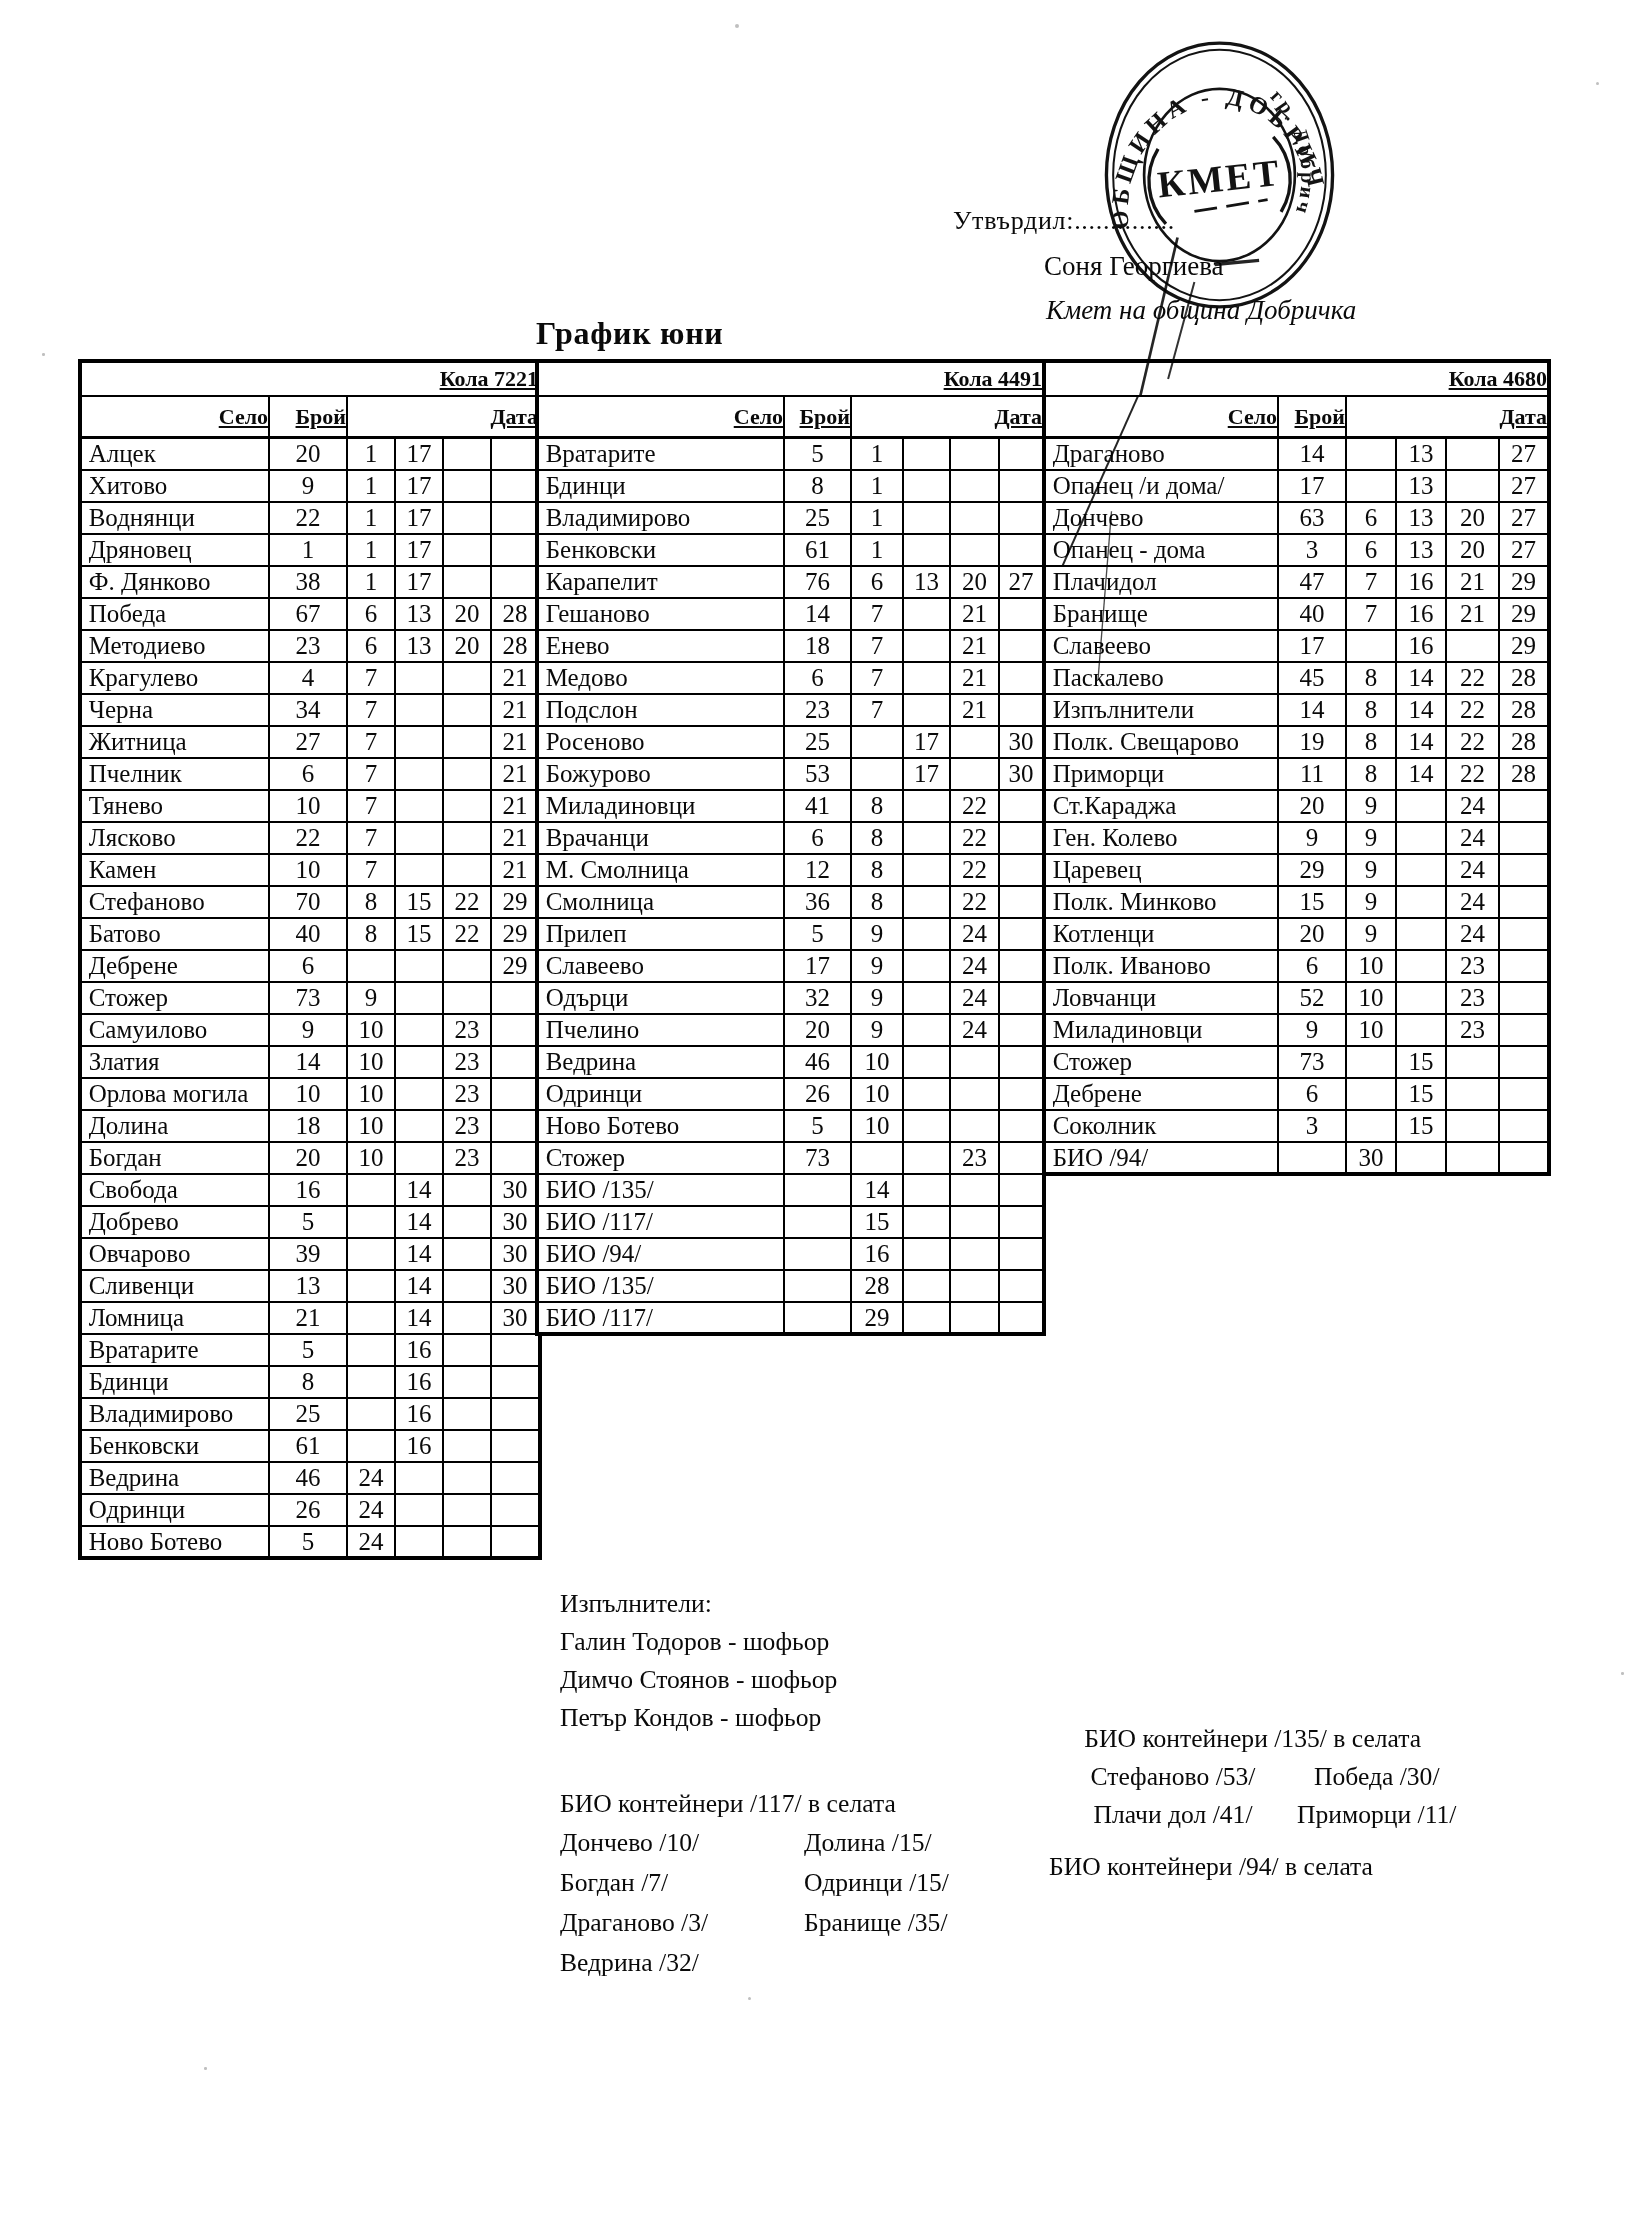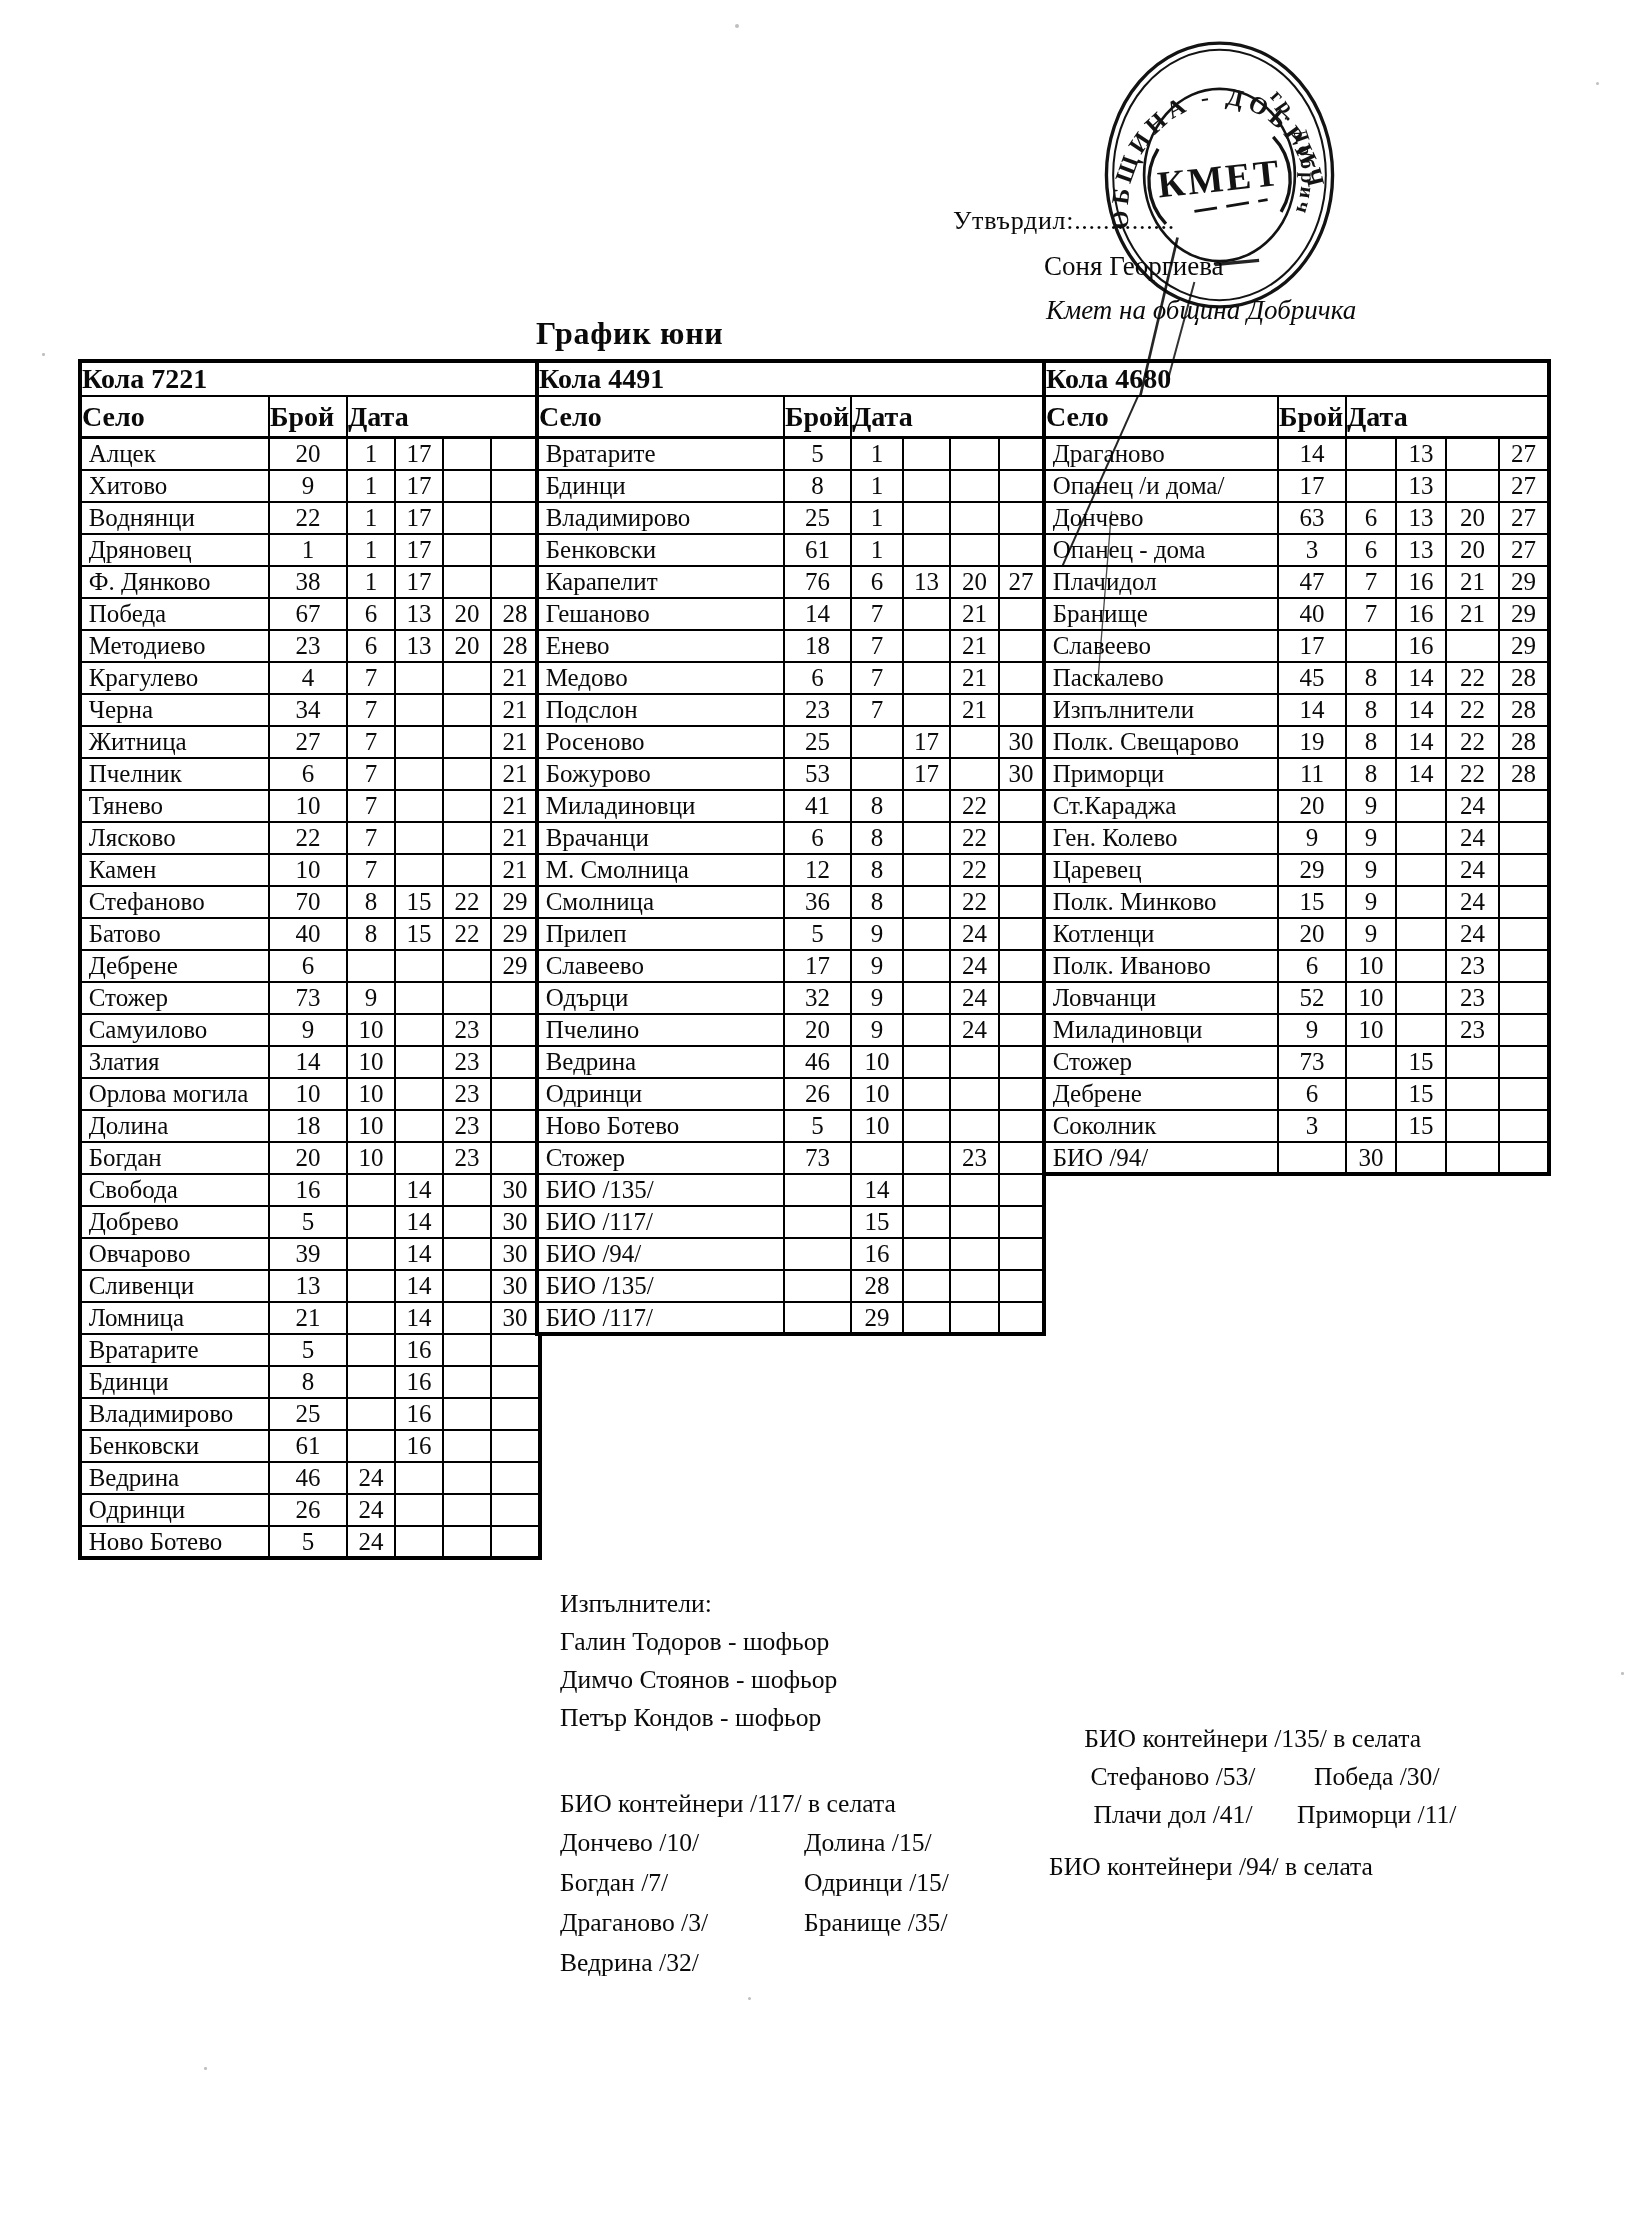--- a/index.html
+++ b/index.html
@@ -16,21 +16,21 @@
   .approval-role{position:absolute;left:1046px;top:295px;font-size:27px;font-style:italic;}
 
   
   .doc-title{position:absolute;left:536px;top:295px;width:243px;font-size:32px;font-weight:bold;letter-spacing:0.7px;margin-top:20px;}
 
   
   table.sched{position:absolute;border-collapse:collapse;table-layout:fixed;
     border:4px solid #000;background:#fff;}
   .sched th,.sched td{border:2px solid #000;padding:0;overflow:hidden;white-space:nowrap;
     font-size:25px;line-height:1;vertical-align:middle;}
-  .sched thead th{font-weight:bold;font-size:28px;text-align:left;}
+  .sched thead th{font-weight:bold;font-size:22px;text-align:right;text-decoration:underline;}
   .sched tr.car-row th{height:32px;border-bottom:2.7px solid #000;}
   .sched tr.cols-row th{height:39px;border-bottom:3.4px solid #000;}
   .sched tbody tr{height:32px;}
   .sched td.v{text-align:left;padding-left:6.7px;}
   .sched td.n{text-align:center;}
   #table-0{left:78px;top:359px;width:458px;}
   #table-1{left:535px;top:359px;width:507px;}
   #table-2{left:1042px;top:359px;width:505px;}
 
   

